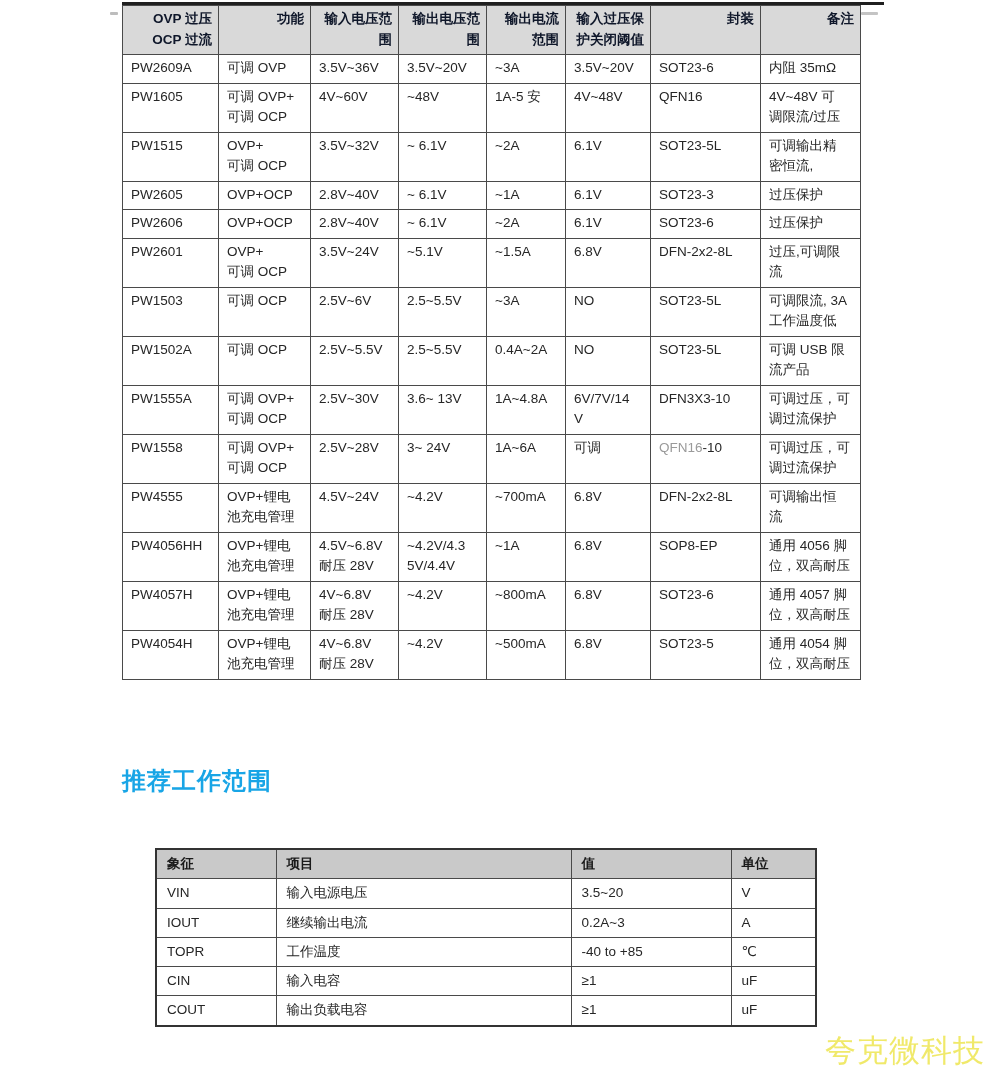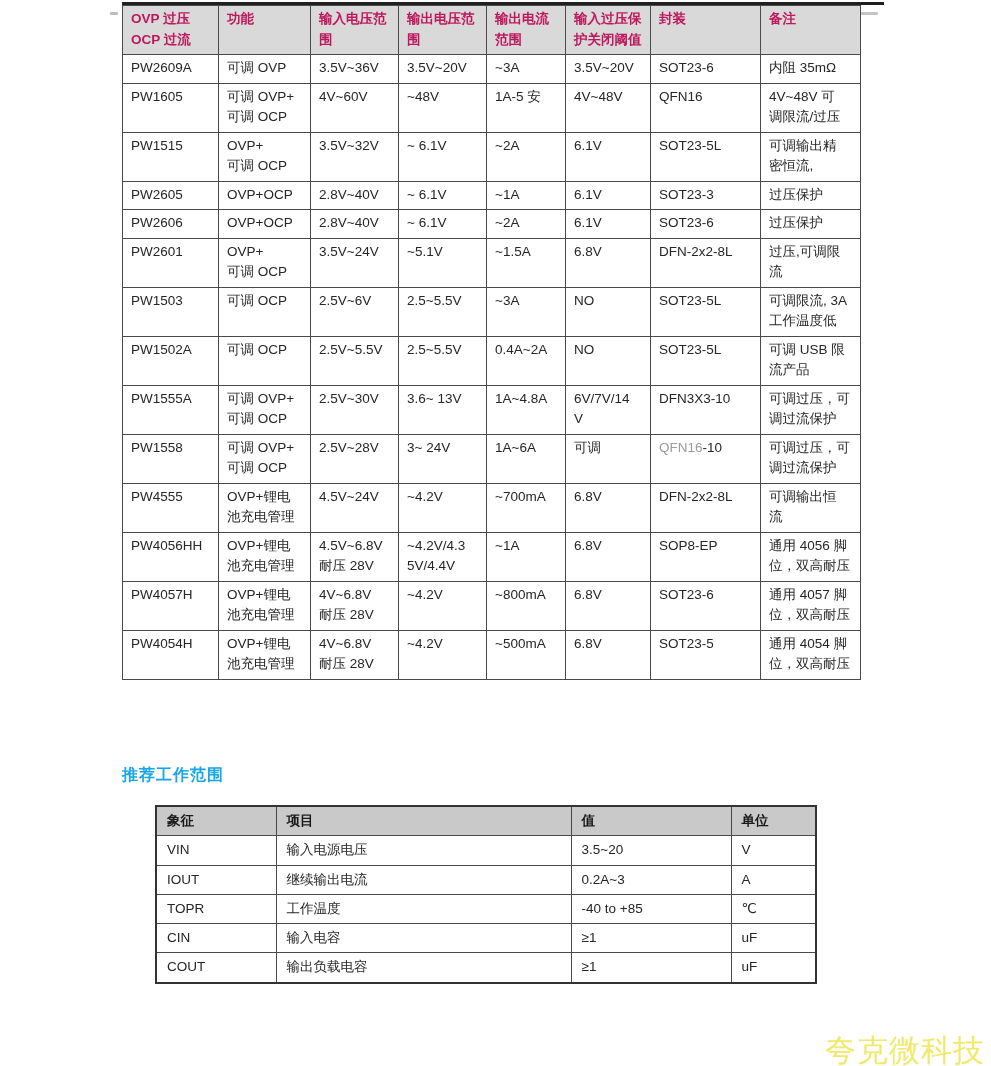--- a/index.html
+++ b/index.html
@@ -17,31 +17,31 @@
   
   table{border-collapse:collapse;table-layout:fixed;}
   .chip-table{position:absolute;left:122px;top:5px;width:738px;}
   .chip-table th,.chip-table td{
     border:1px solid #4a4a4a;
     font-size:13.5px;line-height:1.52;
     padding:3px 6px 4px 8px;
     vertical-align:top;text-align:left;
     white-space:pre-line;overflow:hidden;
   }
-  .chip-table th{background:#d9d9d9;font-weight:bold;color:#be185d;}
+  .chip-table th{background:#d9d9d9;font-weight:bold;color:#0f172a;text-align:right;}
   .muted{color:#9a9a9a;}
 
   
   .section-heading{
     position:absolute;left:122px;top:765px;
-    font-size:16px;font-weight:bold;color:#18a5e6;letter-spacing:1px;
-  }
-
-  
-  .op-table{position:absolute;left:155px;top:805px;width:660px;border:2px solid #333333;}
+    font-size:24px;font-weight:bold;color:#18a5e6;letter-spacing:1px;
+  }
+
+  
+  .op-table{position:absolute;left:155px;top:848px;width:660px;border:2px solid #333333;}
   .op-table th,.op-table td{
     border:1px solid #4a4a4a;
     font-size:13.5px;line-height:1.5;
     padding:4px 6px 4px 10px;
     vertical-align:top;text-align:left;white-space:pre-line;
   }
   .op-table th{background:#c9c9c9;font-weight:bold;color:#1a1a1a;}
 
   
   .watermark{

